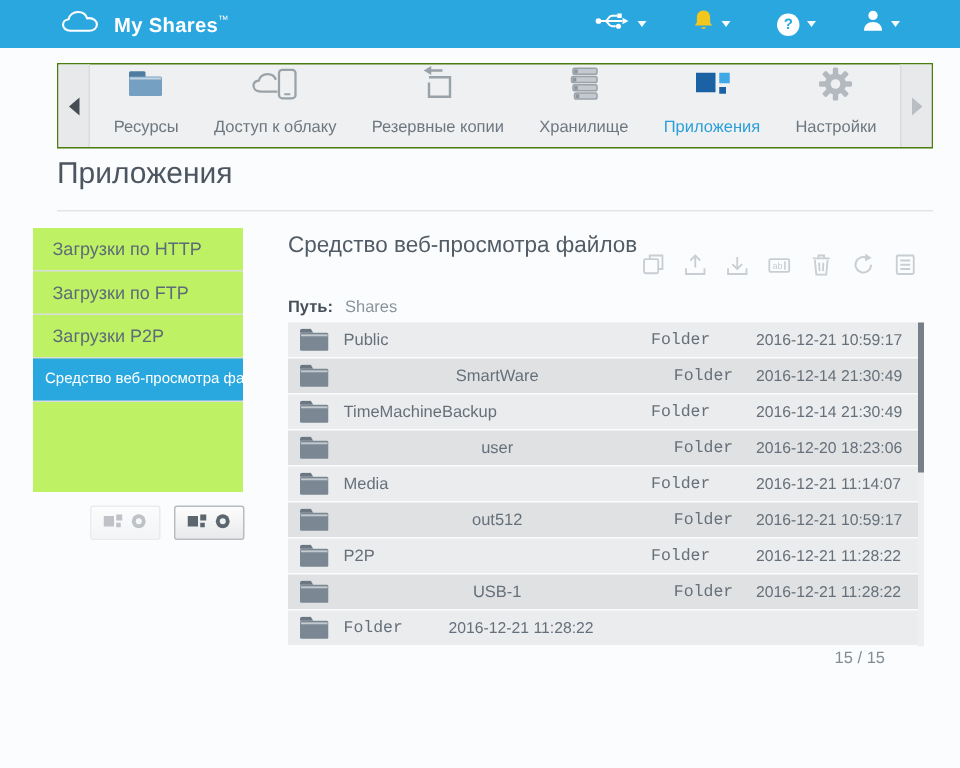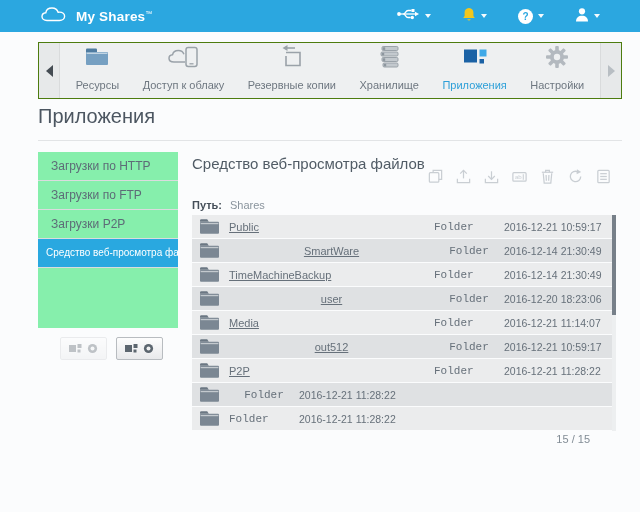--- a/index.html
+++ b/index.html
@@ -32,21 +32,21 @@
   .tri-right{width:0;height:0;border-top:6px solid transparent;border-bottom:6px solid transparent;
              border-left:7px solid #b8bec3;}
   .nav-items{flex:1;display:flex;justify-content:space-around;align-items:flex-end;padding:0 4px 7px;}
   .nav-item{display:flex;flex-direction:column;align-items:center;gap:5px;cursor:pointer;}
   .nav-item .nlabel{font-size:11px;color:#6e7780;white-space:nowrap;}
   .nav-item.active .nlabel{color:#2d9fd8;}
   
   .page-title{position:absolute;left:38px;top:105px;font-size:20px;color:#4c5661;}
   .title-rule{position:absolute;left:38px;right:18px;top:140px;border-top:1px solid #e2e4e6;}
   
-  .sidebar{position:absolute;left:38px;top:152px;width:140px;height:176px;background:#86efac;}
+  .sidebar{position:absolute;left:22px;top:152px;width:140px;height:176px;background:#bef264;}
   .side-item{height:28px;line-height:28px;padding-left:13px;font-size:12px;color:#5d6b77;
              border-bottom:1px solid #dadcde;cursor:pointer;white-space:nowrap;overflow:hidden;}
   .side-item.selected{background:#29A8E0;color:#fff;font-size:10px;padding-left:8px;height:28px;}
   .sidebar-buttons{position:absolute;left:38px;top:337px;width:140px;display:flex;
                    justify-content:flex-end;gap:9px;padding-right:0;box-sizing:border-box;}
   .mini-btn{width:45px;height:21px;display:flex;align-items:center;justify-content:center;gap:5px;
             border:1px solid #b8bcc0;border-radius:2px;background:linear-gradient(#fdfdfd,#e8e9eb);
             color:#5c666f;cursor:pointer;margin-right:15px;}
   .mini-btn.primary{margin-right:15px;}
   .mini-btn.disabled{opacity:.38;border-color:#cfd2d5;margin-right:0;cursor:default;}
@@ -55,21 +55,21 @@
   .toolbar{position:absolute;top:167px;right:28px;display:flex;gap:10px;align-items:center;}
   .tbtn{width:18px;height:18px;display:flex;align-items:center;justify-content:center;cursor:default;}
   .path-row{position:absolute;left:192px;top:199px;font-size:11px;color:#454f59;}
   .path-label{font-weight:bold;}
   .path-value{color:#8a949d;margin-left:8px;}
   .file-table{position:absolute;left:192px;top:215px;width:420px;}
   .frow{height:23px;margin-bottom:1px;background:#ebeced;display:flex;align-items:center;
         font-size:11px;color:#66707a;cursor:pointer;}
   .frow.alt{background:#dfe1e3;text-align:center;}
   .ficon{display:flex;margin:0 10px 0 8px;}
-  .fname{flex:1;white-space:nowrap;overflow:hidden;text-decoration:underline;}
+  .fname{flex:1;white-space:nowrap;overflow:hidden;}
   .ftype{width:70px;font-family:Liberation Mono, monospace;}
   .fdate{width:84px;padding-right:24px;font-size:10.5px;white-space:nowrap;}
   .scrollbar{position:absolute;left:612px;top:215px;width:4px;height:216px;background:#edeff0;}
   .scroll-thumb{position:absolute;left:0;top:0;width:4px;height:100px;background:#778089;}
   .pagination{position:absolute;top:433px;right:50px;font-size:11px;color:#828c95;}
 </style>
 </head>
 <body>
 
 <div class="header">
@@ -396,20 +396,21 @@
     <span class="fdate">2016-12-21 11:28:22</span>
   </div>
     <div class="frow alt">
     <span class="ficon">
       <svg width="19" height="15" viewBox="0 0 19 15">
         <path d="M0 2.8 V1.6 A1.4 1.4 0 0 1 1.4 0.2 H7.2 L8.8 2.8 Z" fill="#6b7783"></path>
         <rect x="0" y="2.8" width="19" height="12" rx="1" fill="#7b8793"></rect>
         <rect x="0.6" y="3.9" width="17.8" height="1.3" fill="#ffffff" opacity="0.55"></rect>
       </svg>
     </span>
+    <span class="fname">USB-1</span>
     <span class="ftype">Folder</span>
     <span class="fdate">2016-12-21 11:28:22</span>
   </div>
     <div class="frow">
     <span class="ficon">
       <svg width="19" height="15" viewBox="0 0 19 15">
         <path d="M0 2.8 V1.6 A1.4 1.4 0 0 1 1.4 0.2 H7.2 L8.8 2.8 Z" fill="#6b7783"></path>
         <rect x="0" y="2.8" width="19" height="12" rx="1" fill="#7b8793"></rect>
         <rect x="0.6" y="3.9" width="17.8" height="1.3" fill="#ffffff" opacity="0.55"></rect>
       </svg>

